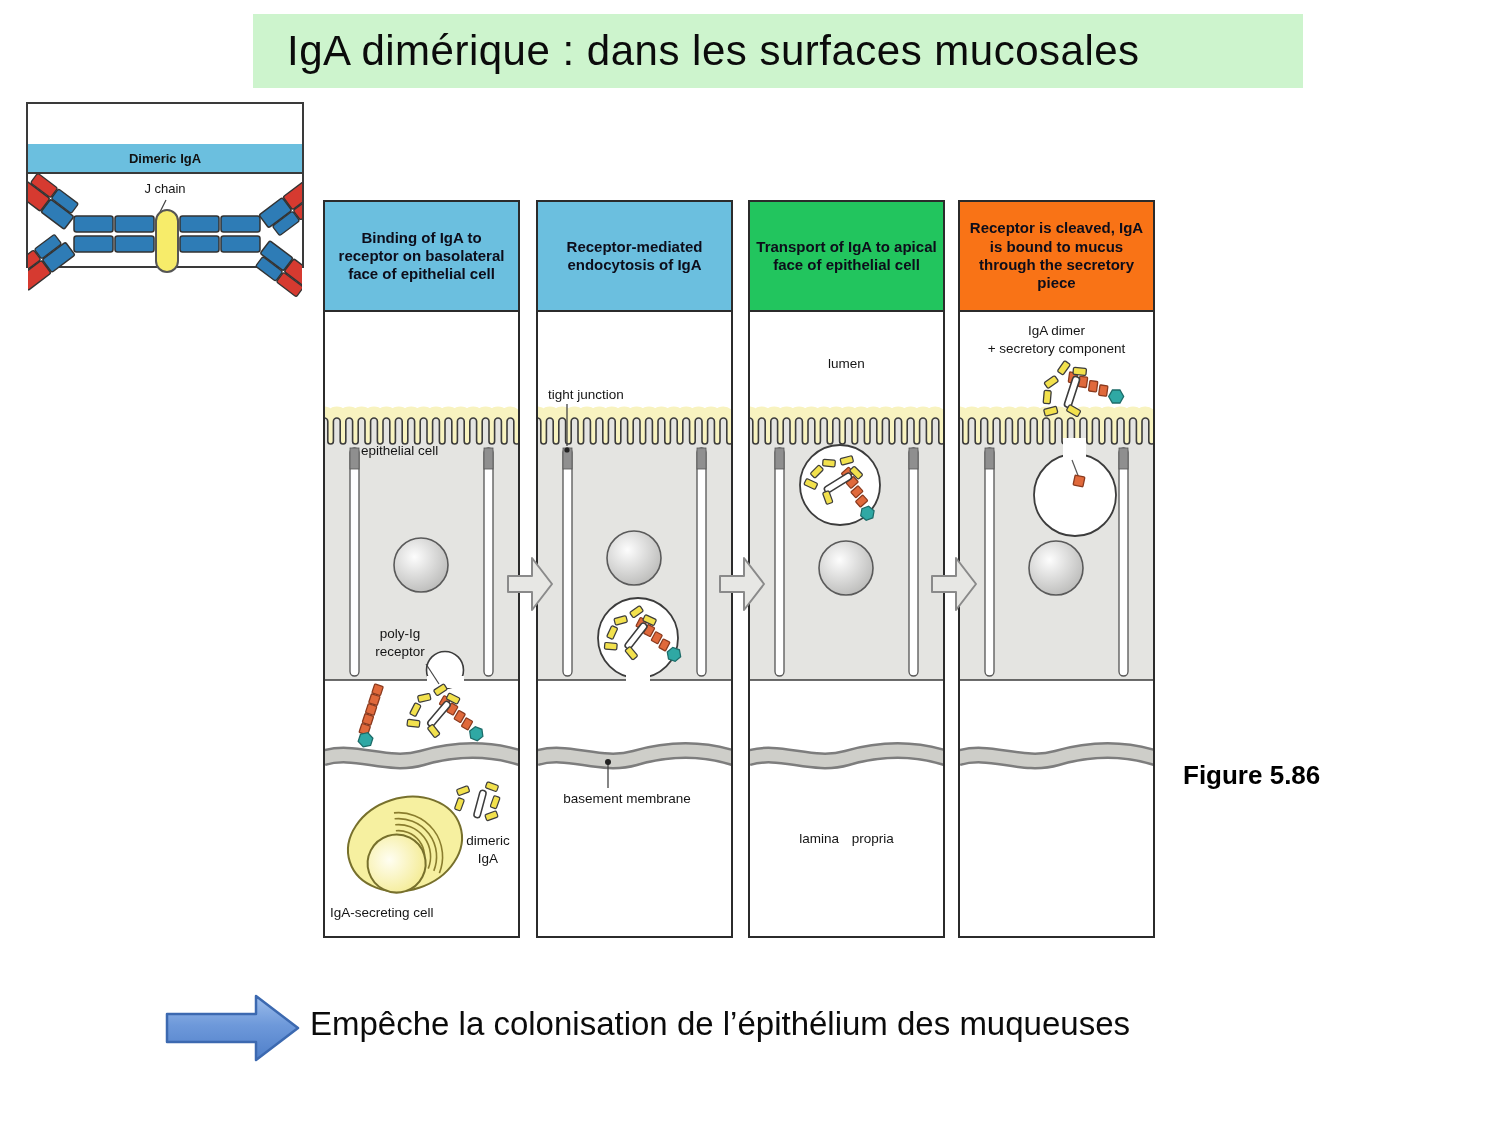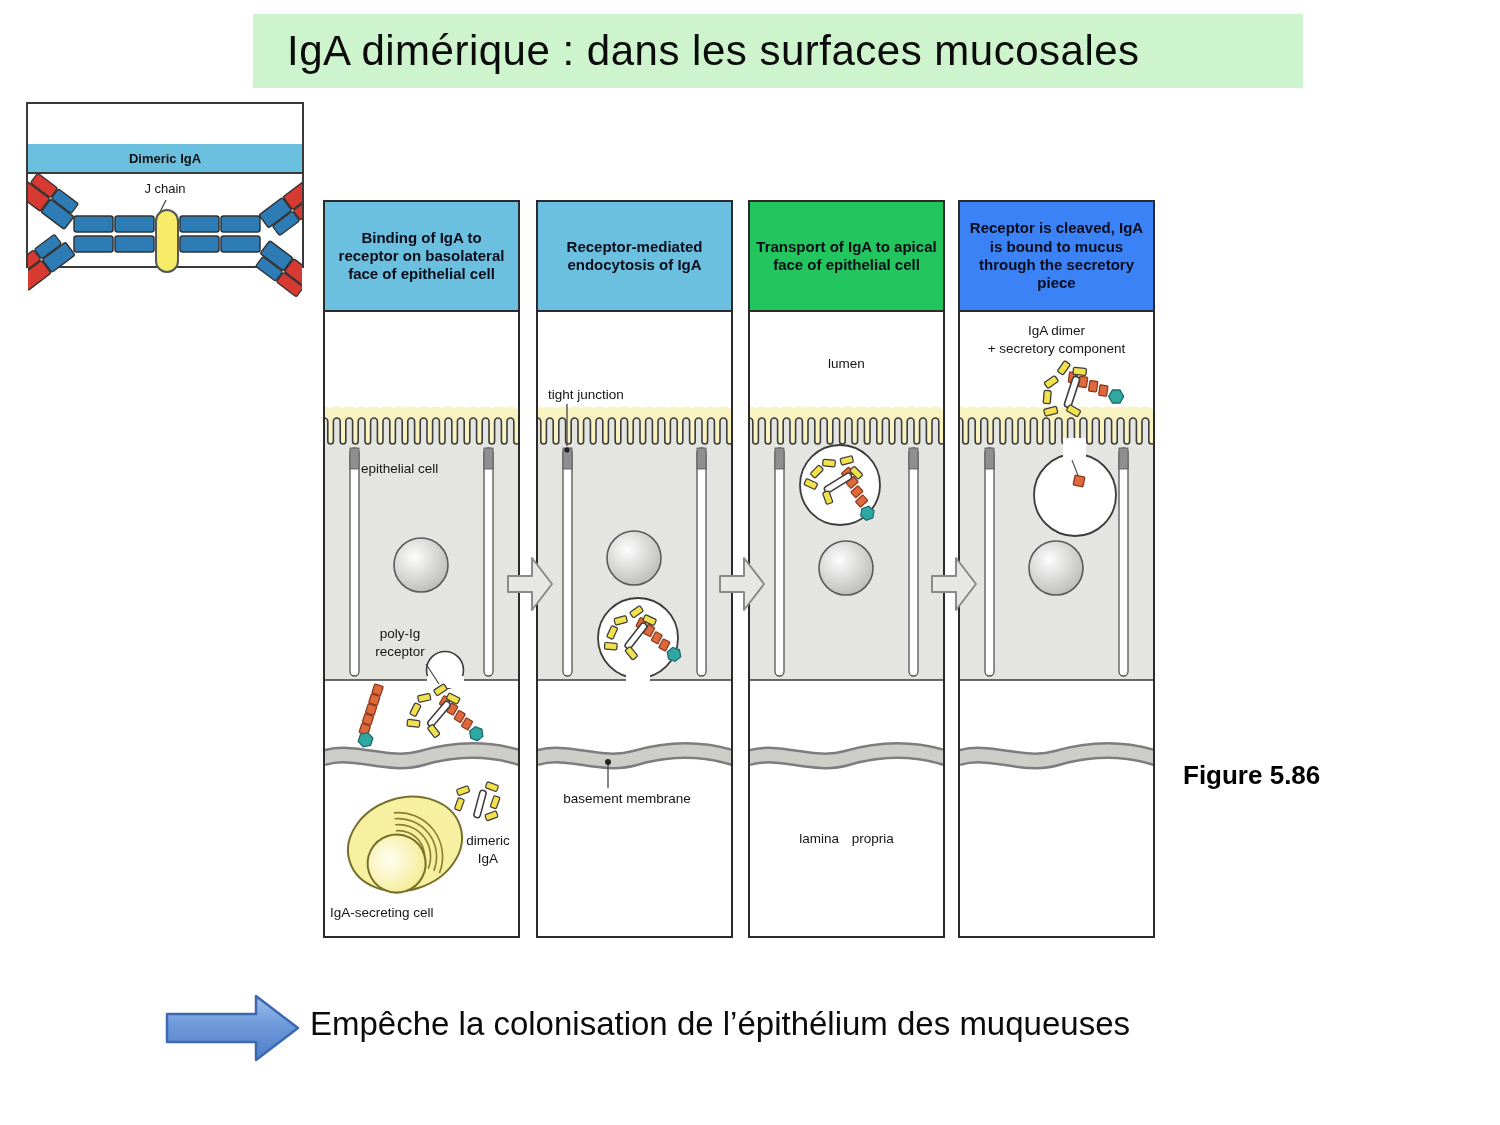--- a/index.html
+++ b/index.html
@@ -153,21 +153,21 @@
           </g>
           <g transform="translate(155,492) rotate(-30) scale(1)">
             <rect x="-14" y="-3.2" width="28" height="6.4" rx="3" transform="rotate(-45)" fill="#fff" stroke="#3c3c3c" stroke-width="1.5"></rect>
             <rect x="-6" y="-3.2" width="12" height="6.4" rx="1.5" transform="translate(-18,-10) rotate(-40)" fill="#f2e14d" stroke="#3c3c3c" stroke-width="1.2"></rect>
             <rect x="-6" y="-3.2" width="12" height="6.4" rx="1.5" transform="translate(-8,-20) rotate(10)" fill="#f2e14d" stroke="#3c3c3c" stroke-width="1.2"></rect>
             <rect x="-6" y="-3.2" width="12" height="6.4" rx="1.5" transform="translate(14,6) rotate(-40)" fill="#f2e14d" stroke="#3c3c3c" stroke-width="1.2"></rect>
             <rect x="-6" y="-3.2" width="12" height="6.4" rx="1.5" transform="translate(4,16) rotate(10)" fill="#f2e14d" stroke="#3c3c3c" stroke-width="1.2"></rect>
             <rect x="-6" y="-3.2" width="12" height="6.4" rx="1.5" transform="translate(19,-9) rotate(50)" fill="#f2e14d" stroke="#3c3c3c" stroke-width="1.2"></rect>
           </g>
         </svg>
-      <div class="fig-label" style="left:36px;top:148px">epithelial cell</div>
+      <div class="fig-label" style="left:36px;top:130px">epithelial cell</div>
       <div class="fig-label ctr" style="left:30px;top:313px;width:90px">
         <div>poly-Ig</div>
         <div>receptor</div>
       </div>
       <div class="fig-label ctr" style="left:128px;top:520px;width:70px">
         <div>dimeric</div>
         <div>IgA</div>
       </div>
       <div class="fig-label" style="left:5px;top:592px">IgA-secreting cell</div>
     </div>
@@ -260,21 +260,21 @@
             <rect x="-6.5" y="-3.5" width="13" height="7" rx="1.5" transform="translate(5,-25) rotate(-25)" fill="#f2e14d" stroke="#3c3c3c" stroke-width="1.3"></rect>
             <rect x="-6.5" y="-3.5" width="13" height="7" rx="1.5" transform="translate(17,-14) rotate(35)" fill="#f2e14d" stroke="#3c3c3c" stroke-width="1.3"></rect>
           </g>
         </svg>
       <div class="fig-label ctr" style="left:0;right:0;top:43px">lumen</div>
       <div class="fig-label ctr" style="left:0;right:0;top:518px;word-spacing:9px">lamina propria</div>
     </div>
   </div>
 
   <div class="panel" style="left:958px">
-    <div class="panel-header" style="background: #3b82f6;">Receptor is cleaved, IgA is bound to mucus through the secretory piece</div>
+    <div class="panel-header" style="background: #f97316;">Receptor is cleaved, IgA is bound to mucus through the secretory piece</div>
     <div class="panel-body">
       <svg width="193" height="624" viewBox="0 0 193 624">
           <defs>
             <radialGradient id="nuc4" cx="0.38" cy="0.35" r="0.8">
               <stop offset="0" stop-color="#fdfdfd"></stop>
               <stop offset="1" stop-color="#b2b2b0"></stop>
             </radialGradient>
             <radialGradient id="pc4" cx="0.4" cy="0.4" r="0.85">
               <stop offset="0" stop-color="#fffef2"></stop>
               <stop offset="1" stop-color="#f1e678"></stop>

